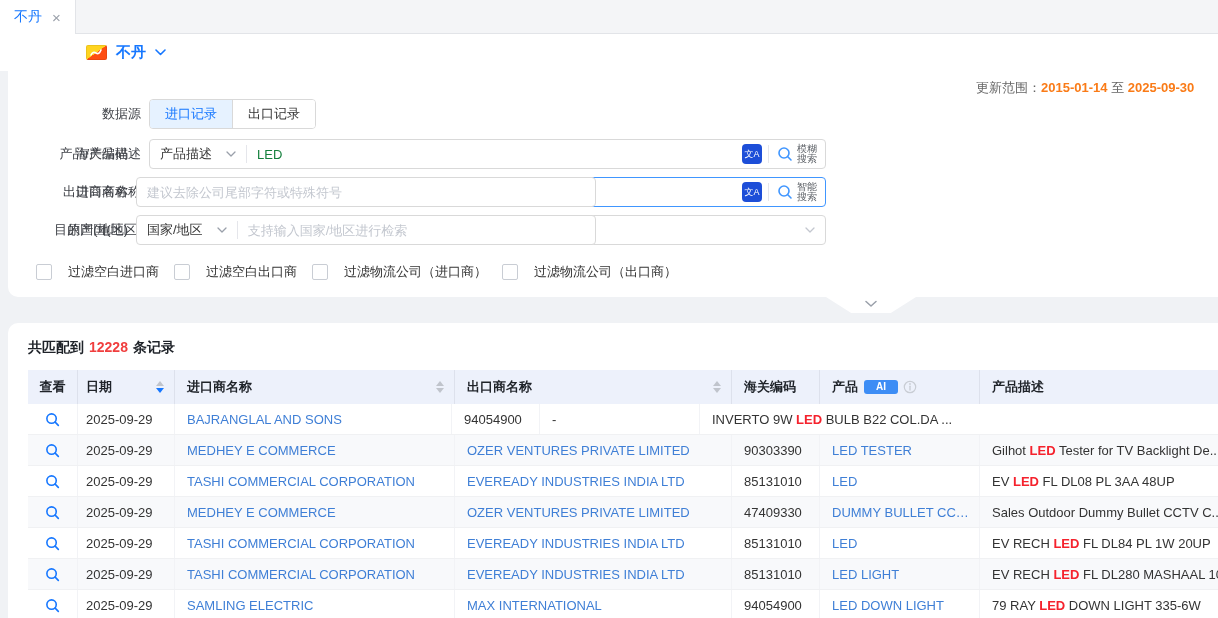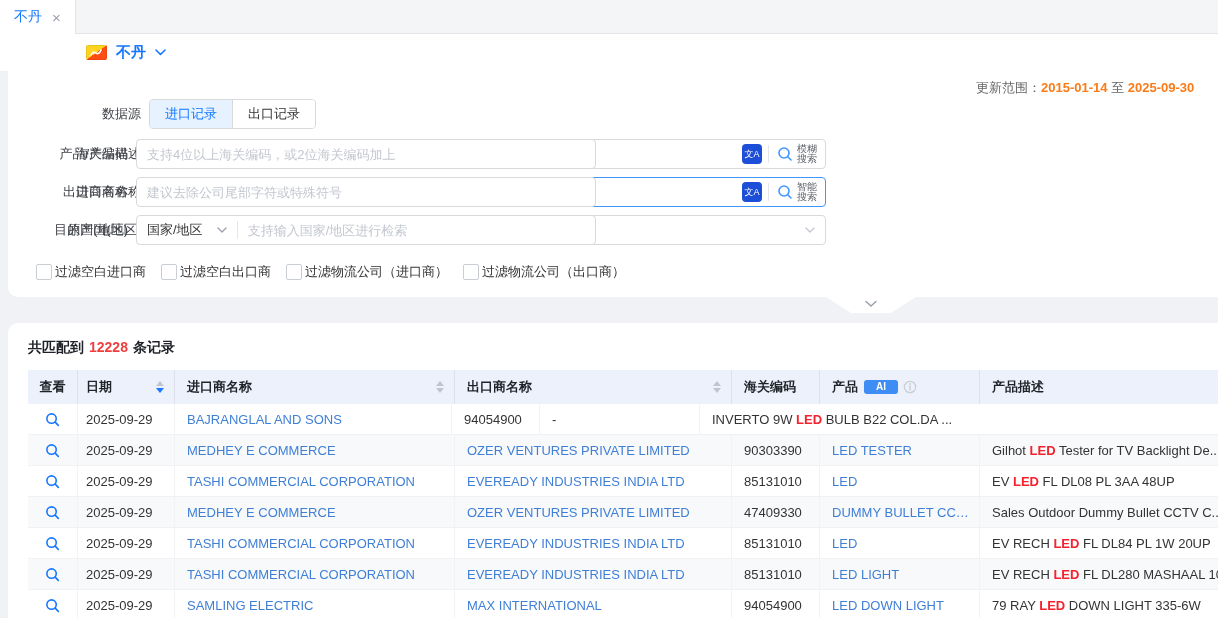--- a/index.html
+++ b/index.html
@@ -43,21 +43,21 @@
   .search-btn{flex:none;display:flex;align-items:center;gap:4px;padding:0 8px 0 8px;cursor:pointer;}
   .search-btn .stxt{font-size:10px;line-height:10px;color:#5c6066;}
   .plaininput{border:1px solid #d9d9d9;border-radius:4px;height:30px;box-sizing:border-box;padding:0 10px;font:inherit;color:#333;outline:none;}
   .plaininput::placeholder{color:#c3c7cf;}
   .dateinput{display:flex;align-items:center;border:1px solid #d9d9d9;border-radius:4px;height:30px;box-sizing:border-box;padding:0 9px;gap:8px;background:#fff;}
   .dateinput input{border:none;outline:none;font:inherit;color:#333;width:100%;min-width:0;}
   .dash{color:#c3c7cf;margin:0 7px;}
   .chev-end{margin:0 10px 0 4px;flex:none;}
   
   .cbrow{position:absolute;left:28px;top:192px;display:flex;gap:15px;align-items:center;}
-  .cb{display:flex;align-items:center;gap:3px;cursor:pointer;}
+  .cb{display:flex;align-items:center;gap:16px;cursor:pointer;}
   .cb .box{width:14px;height:14px;border:1px solid #c9cdd4;border-radius:2px;background:#fff;flex:none;}
   
   .notch{position:absolute;left:818px;bottom:-16px;width:90px;height:16px;background:#fff;clip-path:polygon(0 0,100% 0,72% 100%,28% 100%);display:flex;justify-content:center;align-items:flex-start;cursor:pointer;}
   
   .results{margin:26px 0 0 8px;width:1710px;height:296px;background:#fff;border-radius:10px 10px 0 0;overflow:hidden;}
   .summary{padding:16px 0 13px 20px;font-size:14px;font-weight:bold;color:#1f2329;}
   .summary b{color:#f03e3e;padding:0 5px;}
   .tbl{margin-left:20px;}
   .tr{display:flex;align-items:stretch;}
   .th{background:#edf1fb;height:34px;font-weight:bold;color:#1f2329;}
@@ -143,21 +143,20 @@
           <svg width="16" height="16" viewBox="0 0 16 16">
               <circle cx="7" cy="7" r="5" fill="none" stroke="#4096ff" stroke-width="1.6"></circle>
               <line x1="10.8" y1="10.8" x2="14" y2="14" stroke="#4096ff" stroke-width="1.6" stroke-linecap="round"></line>
             </svg>
           <span class="stxt"><span>模糊</span><br><span>搜索</span></span>
         </div>
       </div>
     </div>
     <div class="rgroup">
       <span class="rlabel">海关编码</span>
-      <input class="plaininput" style="width: 460px;" placeholder="支持4位以上海关编码，或2位海关编码加上">
     </div>
   </div>
 
   <div class="frow" style="top:106px;left:0;right:0;">
     <div class="lgroup">
       <span class="flabel">进口商名称</span>
       <div class="combo focused" style="width:677px;">
         <input placeholder="建议去除公司尾部字符或特殊符号" style="">
         <span class="trans-ic">文A</span>
         <div class="vsep"></div>

